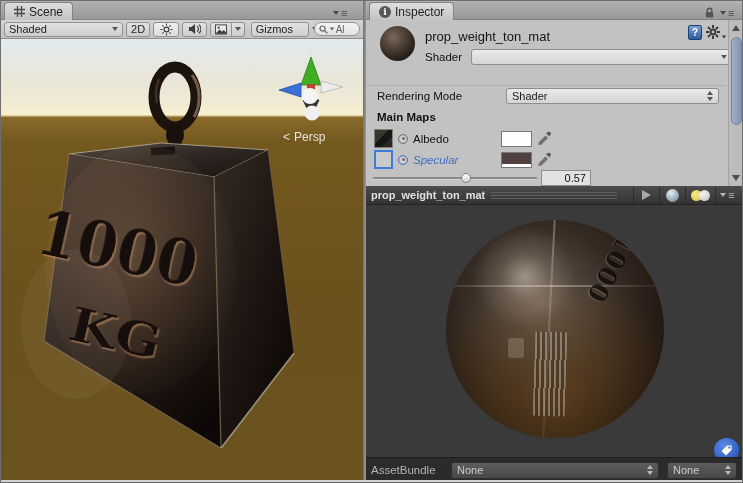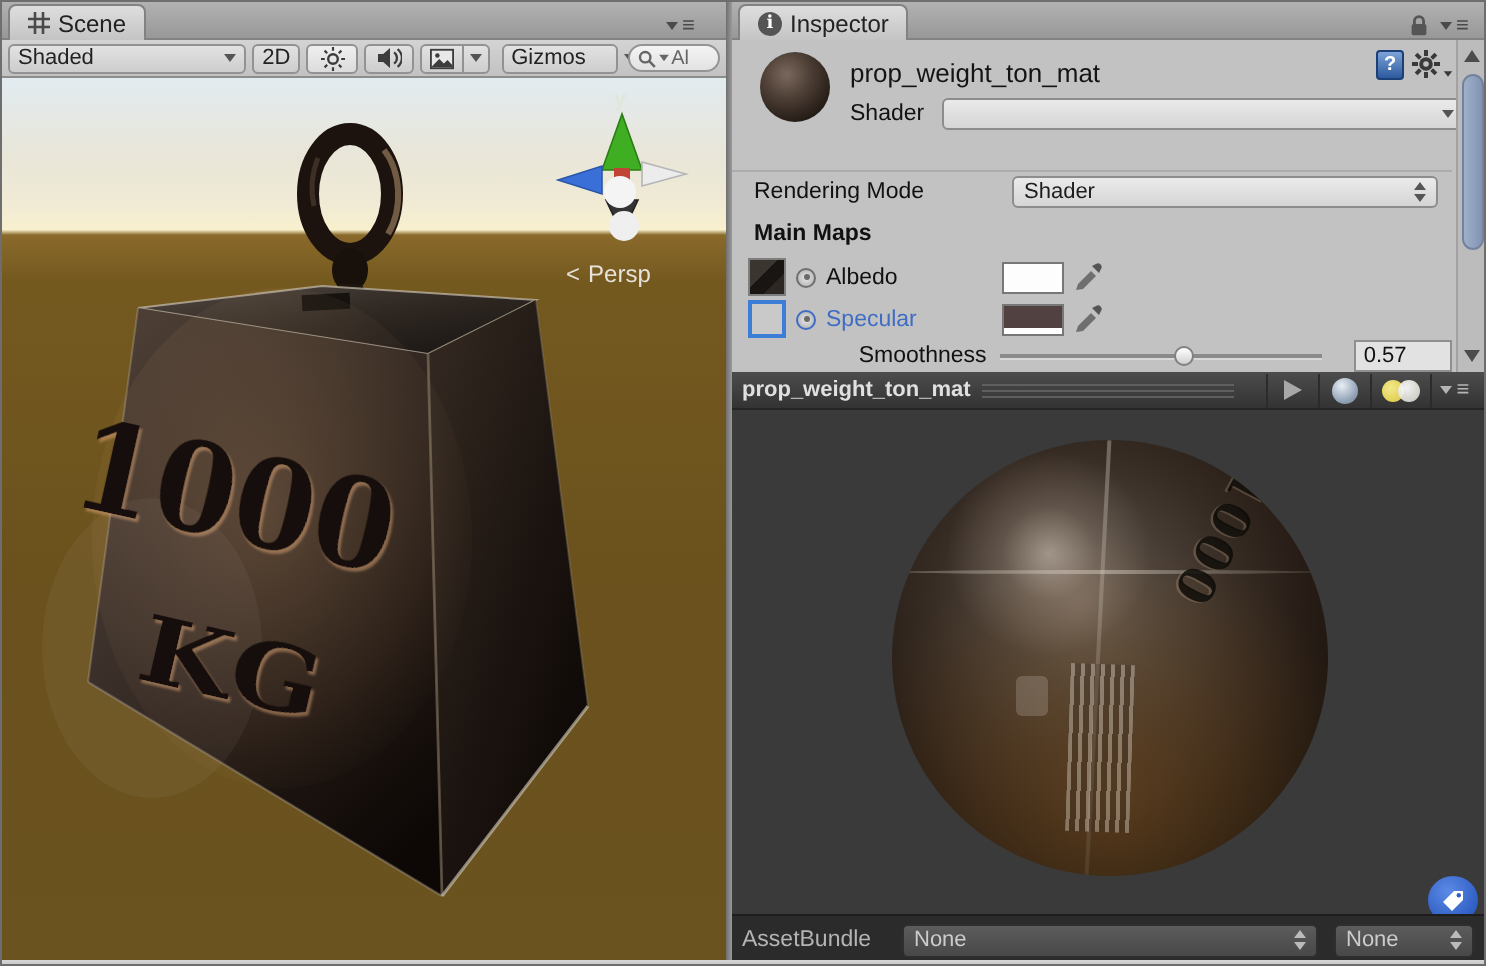--- a/index.html
+++ b/index.html
@@ -340,37 +340,36 @@
         <div class="tex-thumb albedo-tex"></div>
         <span class="obj-dot"></span>
         <span class="lbl">Albedo</span>
         <div class="swatch swatch-white" style="position:absolute; left:127px;"></div>
         <svg style="position:absolute; left:163px;" width="14" height="15" viewBox="0 0 14 15">
           <path d="M1 14 L2 11 L8.5 4.5 L11 7 L4.5 13.5 Z" fill="#6f6f6f"></path>
           <path d="M9 2 L12.5 5.5 L13.5 3.5 A1.8 1.8 0 0 0 11 1 Z" fill="#555"></path>
         </svg>
       </div>
 
-      <div class="abs flexc" style="left:8px; top:130px; gap:5px;">
+      <div class="abs flexc" style="left:8px; top:130px; gap:5px;font-style:italic;">
         <div class="tex-thumb spec-tex"></div>
         <span class="obj-dot" style="border-color:#3f6cc4;"></span>
         <span class="lbl blue">Specular</span>
         <div class="swatch swatch-spec" style="position:absolute; left:127px;"></div>
         <svg style="position:absolute; left:163px;" width="14" height="15" viewBox="0 0 14 15">
           <path d="M1 14 L2 11 L8.5 4.5 L11 7 L4.5 13.5 Z" fill="#6f6f6f"></path>
           <path d="M9 2 L12.5 5.5 L13.5 3.5 A1.8 1.8 0 0 0 11 1 Z" fill="#555"></path>
         </svg>
       </div>
 
       <div class="abs flexc" style="left:0; top:150px; width:360px;">
-        <span class="lbl" style="display:inline-block; width:130px; text-align:right;">Smoothness</span>
         <div class="slider-track" style="margin-left:7px;">
           <div class="slider-thumb"></div>
         </div>
-        <div class="val-field" style="margin-left:16px;">0.57</div>
+        <div class="val-field" style="margin-left:4px;text-align:right;">0.57</div>
       </div>
 
       <div class="abs flexc" style="left:0; top:168px; width:360px;">
         <span class="lbl" style="display:inline-block; width:127px; text-align:right;">Source</span>
         <div class="dd-light" style="position:absolute; left:158px; width:197px;">
           <span>Metallic Alpha</span>
           <span class="updown"></span>
         </div>
       </div>
     </div>

